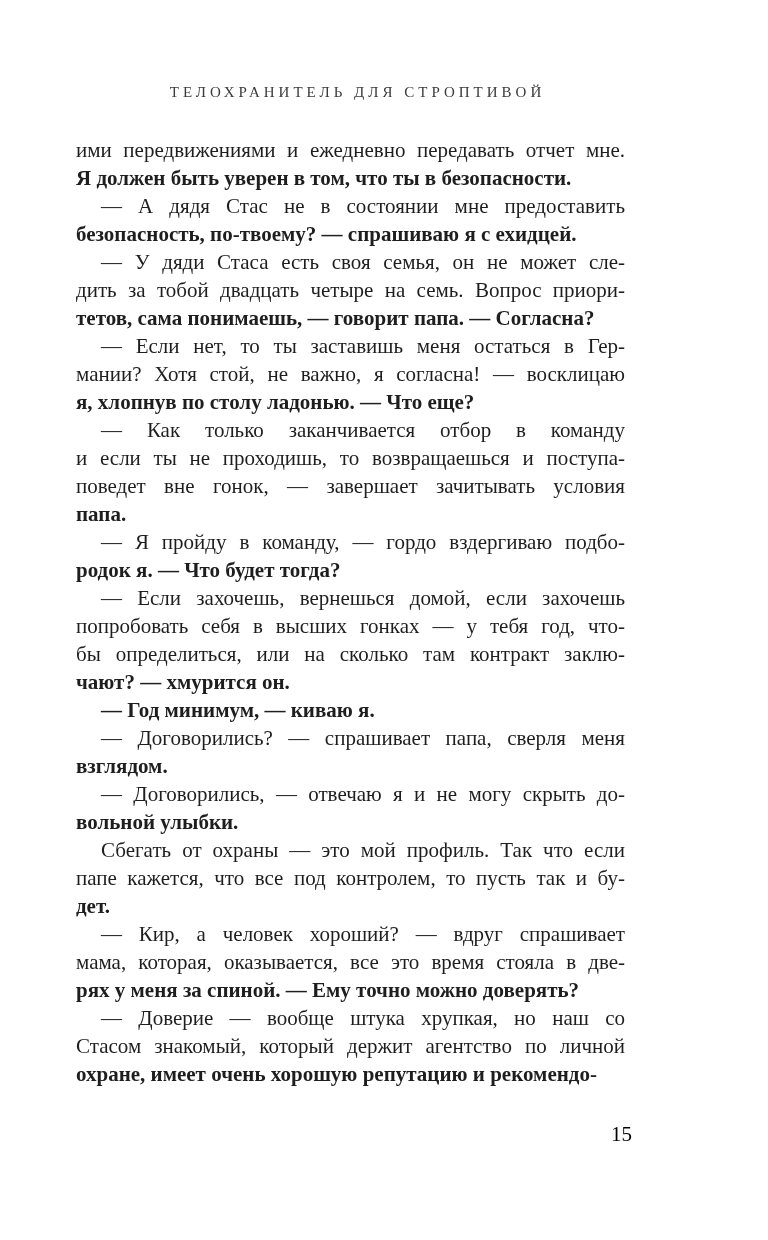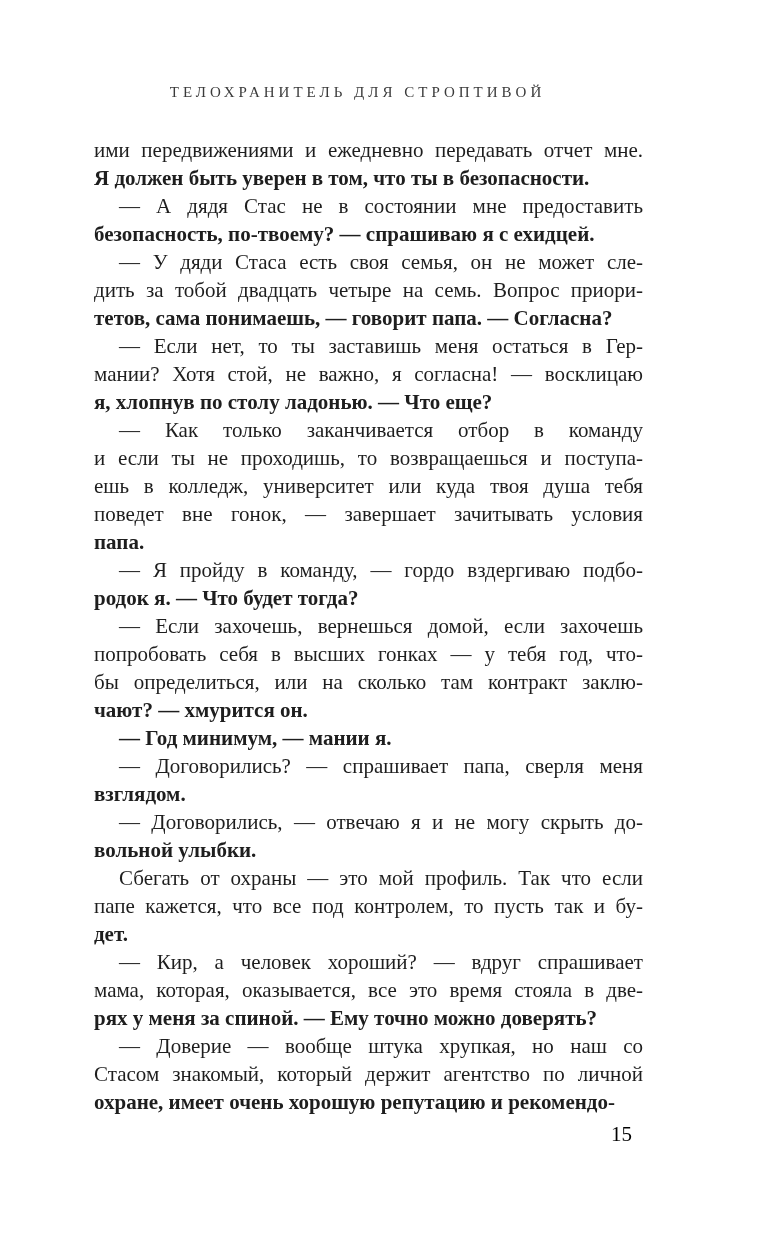--- a/index.html
+++ b/index.html
@@ -23,21 +23,21 @@
     width: 549px;
     text-align: center;
     font-size: 15px;
     letter-spacing: 4px;
     color: #3a3a3a;
     white-space: nowrap;
   }
   .text-block {
     position: absolute;
     top: 136px;
-    left: 94px;
+    left: 76px;
     width: 549px;
   }
   .line {
     font-size: 21px;
     line-height: 28px;
     height: 28px;
     text-align: justify;
     text-align-last: justify;
     white-space: normal;
     overflow: visible;
@@ -71,30 +71,29 @@
       <div class="line indent">— А дядя Стас не в состоянии мне предоставить</div>
       <div class="line end">безопасность, по-твоему? — спрашиваю я с ехидцей.</div>
       <div class="line indent">— У дяди Стаса есть своя семья, он не может сле-</div>
       <div class="line">дить за тобой двадцать четыре на семь. Вопрос приори-</div>
       <div class="line end">тетов, сама понимаешь, — говорит папа. — Согласна?</div>
       <div class="line indent">— Если нет, то ты заставишь меня остаться в Гер-</div>
       <div class="line">мании? Хотя стой, не важно, я согласна! — восклицаю</div>
       <div class="line end">я, хлопнув по столу ладонью. — Что еще?</div>
       <div class="line indent">— Как только заканчивается отбор в команду</div>
       <div class="line">и если ты не проходишь, то возвращаешься и поступа-</div>
-      <div class="line">ешь в колледж, университет или куда твоя душа тебя</div>
       <div class="line">поведет вне гонок, — завершает зачитывать условия</div>
       <div class="line end">папа.</div>
       <div class="line indent">— Я пройду в команду, — гордо вздергиваю подбо-</div>
       <div class="line end">родок я. — Что будет тогда?</div>
       <div class="line indent">— Если захочешь, вернешься домой, если захочешь</div>
       <div class="line">попробовать себя в высших гонках — у тебя год, что-</div>
       <div class="line">бы определиться, или на сколько там контракт заклю-</div>
       <div class="line end">чают? — хмурится он.</div>
-      <div class="line end indent">— Год минимум, — мании я.</div>
+      <div class="line end indent">— Год минимум, — киваю я.</div>
       <div class="line indent">— Договорились? — спрашивает папа, сверля меня</div>
       <div class="line end">взглядом.</div>
       <div class="line indent">— Договорились, — отвечаю я и не могу скрыть до-</div>
       <div class="line end">вольной улыбки.</div>
       <div class="line indent">Сбегать от охраны — это мой профиль. Так что если</div>
       <div class="line">папе кажется, что все под контролем, то пусть так и бу-</div>
       <div class="line end">дет.</div>
       <div class="line indent">— Кир, а человек хороший? — вдруг спрашивает</div>
       <div class="line">мама, которая, оказывается, все это время стояла в две-</div>
       <div class="line end">рях у меня за спиной. — Ему точно можно доверять?</div>

